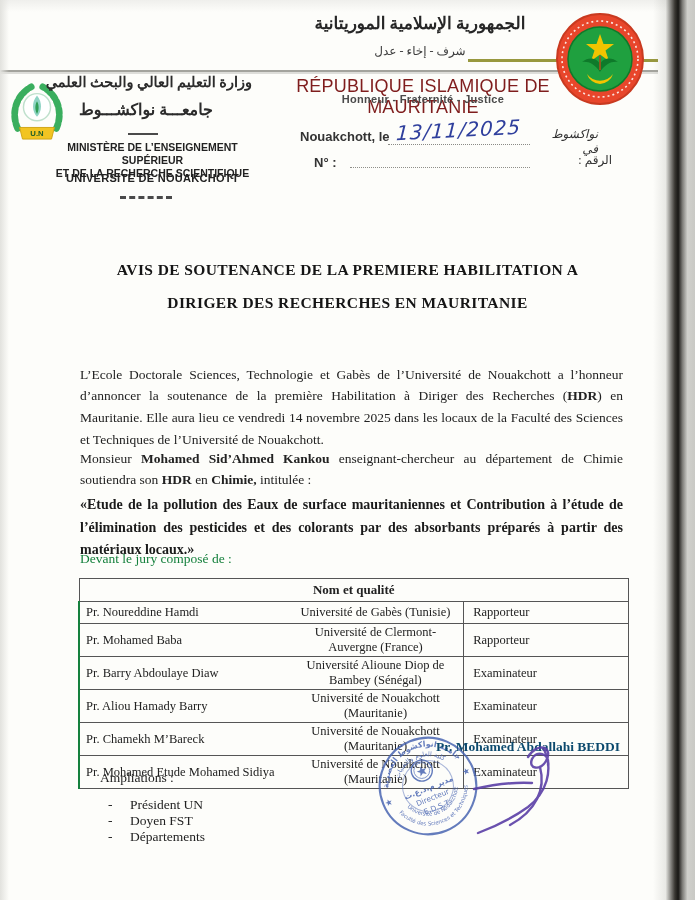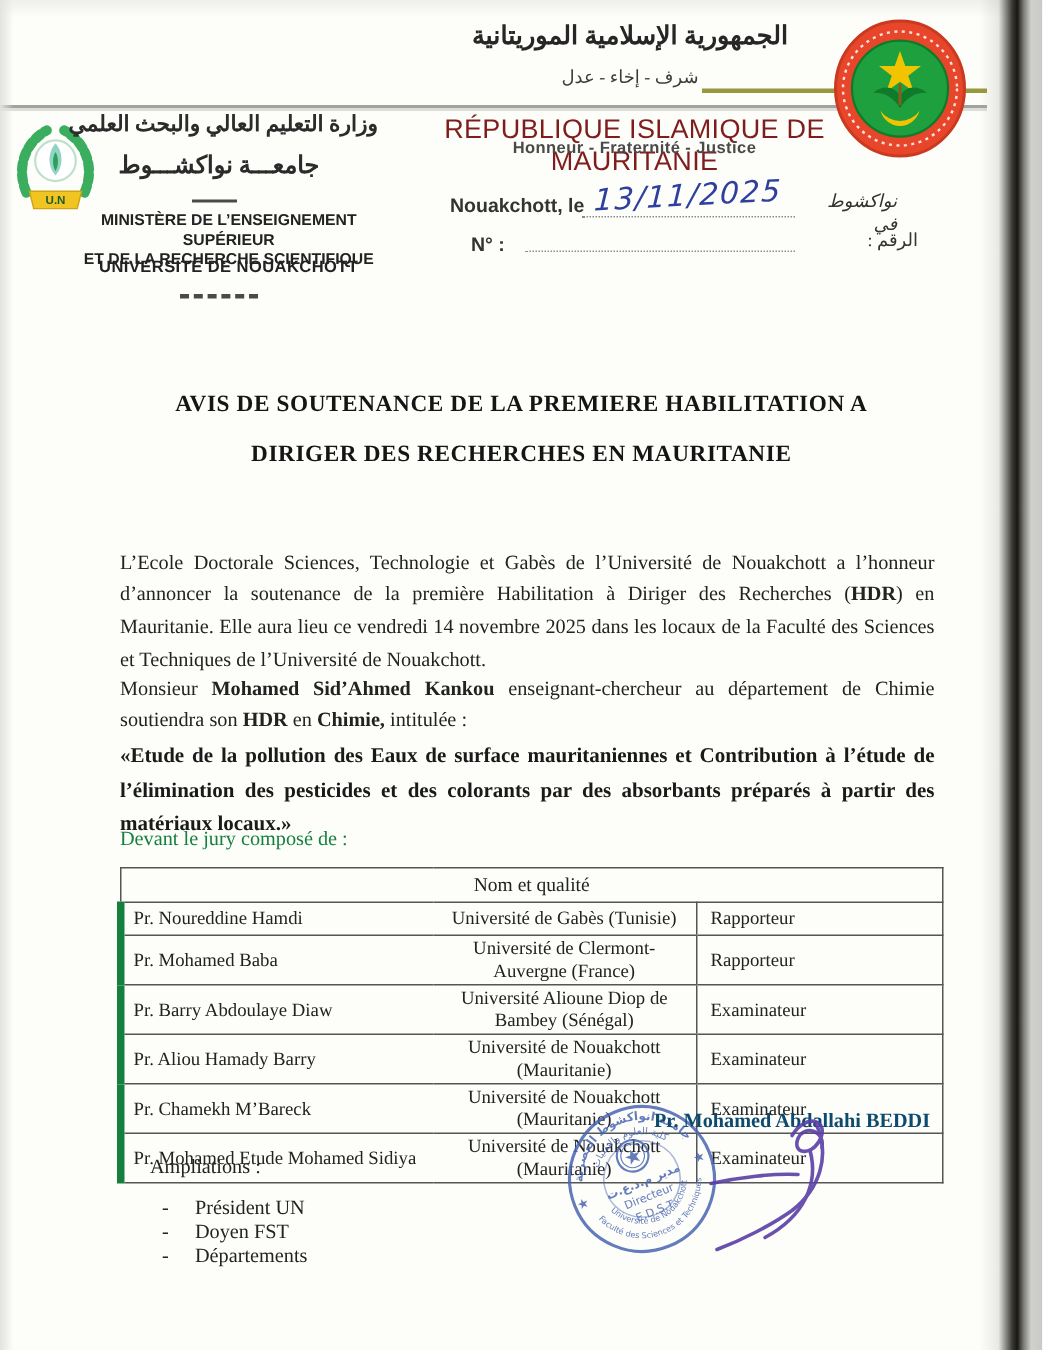--- a/index.html
+++ b/index.html
@@ -61,23 +61,23 @@
   .doc-title{position:absolute;top:253px;left:70px;width:555px;text-align:center;
     font-size:15.5px;font-weight:bold;letter-spacing:.4px;line-height:33px;color:#151515;}
   .para{position:absolute;left:80px;width:543px;font-size:13.5px;line-height:21.8px;text-align:justify;color:#222;}
   .p1{top:350px;}
   .p2{top:434px;}
   .thesis{top:480px;font-weight:bold;font-size:14px;line-height:22.5px;color:#1a1a1a;}
   .jury-intro{position:absolute;top:551px;left:80px;font-size:13.5px;color:#15803d;}
 
   table.jury{position:absolute;top:578px;left:78px;width:551px;border-collapse:collapse;
     font-size:12.5px;color:#222;}
-  table.jury th{border:1px solid #555;font-size:13px;font-weight:normal;text-align:center;height:20px;padding:1px 4px;}
+  table.jury th{border:1px solid #555;font-size:13px;font-weight:bold;text-align:center;height:20px;padding:1px 4px;}
   table.jury td{border-top:1px solid #555;border-bottom:1px solid #555;height:19px;padding:1px 6px;}
-  table.jury td.c-name{border-left:5px solid #15803d;width:38%;margin-top:14px;}
+  table.jury td.c-name{border-left:2px solid #15803d;width:38%;margin-top:14px;}
   table.jury td.c-aff{width:32%;text-align:center;}
   table.jury td.c-role{border-left:1px solid #555;border-right:1px solid #555;width:30%;padding-left:9px;}
 
   
   .ampliations-label{position:absolute;top:770px;left:100px;font-size:13.5px;color:#222;}
   .amp-item{position:absolute;left:108px;font-size:13.5px;color:#222;}
   .amp-item .dash{display:inline-block;width:22px;}
   .amp-0{top:797px;} .amp-1{top:813px;} .amp-2{top:829px;}
 
   .signatory{position:absolute;top:739px;left:436px;font-size:13.5px;font-weight:bold;color:#0c4a6e;z-index:6;}

